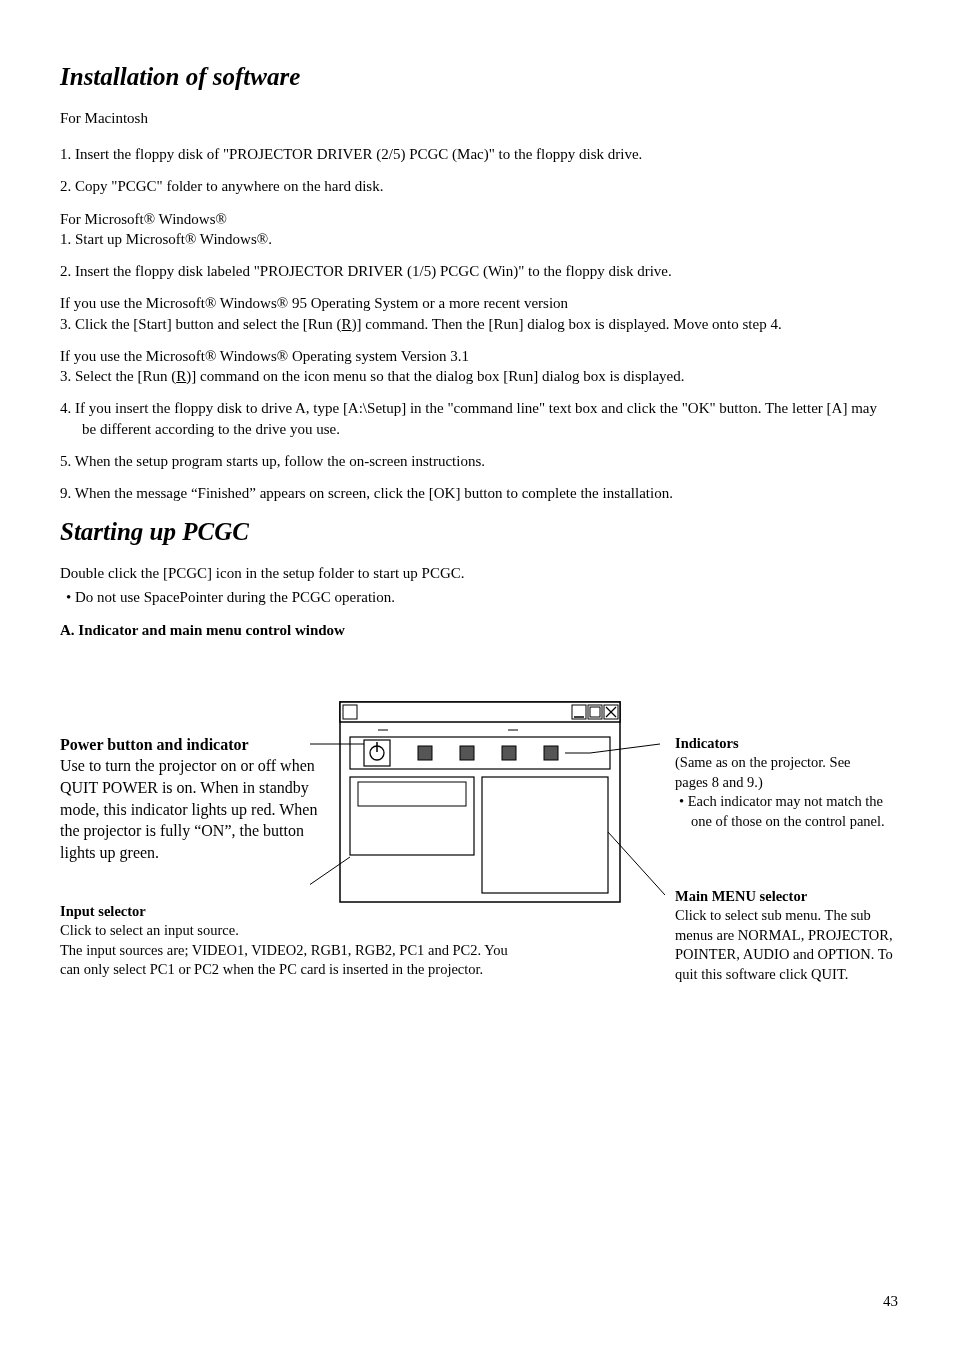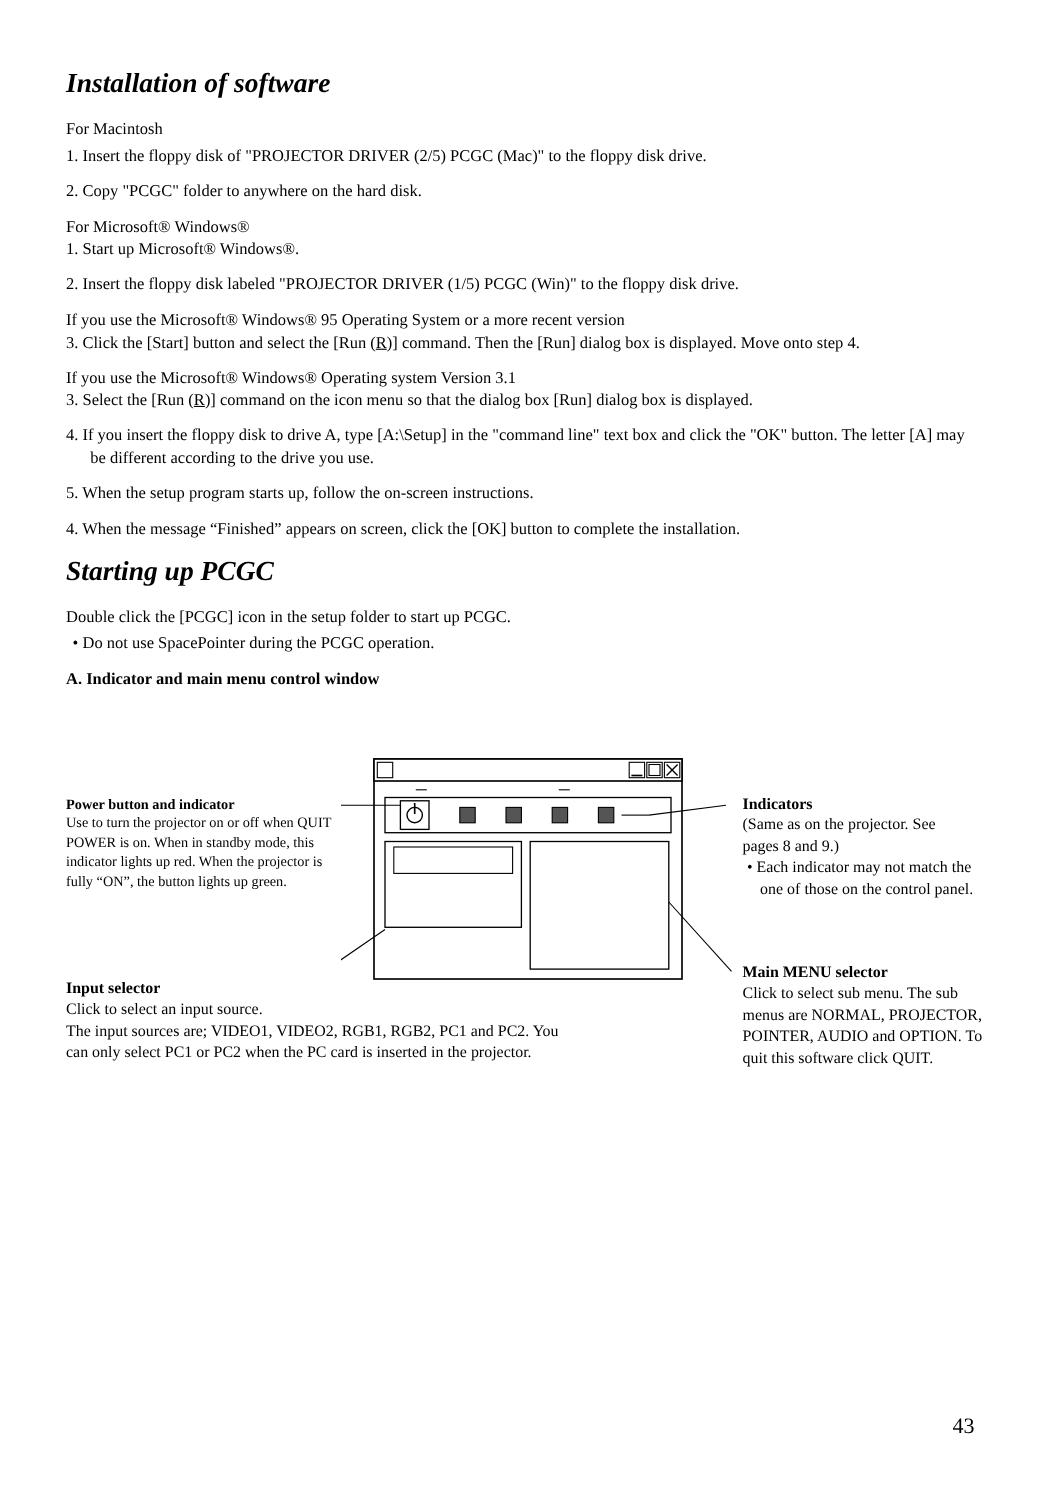--- a/index.html
+++ b/index.html
@@ -38,21 +38,21 @@
     position: relative;
     width: 100%;
     height: 420px;
     margin-top: 42px;
   }
   .diagram-left {
     position: absolute;
     left: 0;
     top: 52px;
     width: 260px;
-    font-size: 13px;
+    font-size: 16px;
   }
   .diagram-left-lower {
     position: absolute;
     left: 0;
     top: 220px;
     width: 470px;
     font-size: 14.5px;
   }
   .diagram-right {
     position: absolute;
@@ -71,58 +71,58 @@
   .diagram-svg {
     position: absolute;
     left: 250px;
     top: 0;
     width: 360px;
     height: 280px;
   }
   .pagenum {
     position: fixed;
     bottom: 40px;
-    right: 68px;
-    font-size: 20px;
+    right: 56px;
+    font-size: 15px;
   }
   u { text-decoration: underline; }
   .lbl {
     font-weight: bold;
   }
   .rbul {
     text-indent: -12px;
     padding-left: 16px;
   }
 </style>
 </head>
 <body>
 
 <h2>Installation of software</h2>
 
-<p style="margin-bottom:4px">For Macintosh</p>
+<p style="margin-bottom:16px">For Macintosh</p>
 <p class="numbered">1.   Insert the floppy disk of "PROJECTOR DRIVER (2/5) PCGC (Mac)" to the floppy disk drive.</p>
 <p class="numbered">2.   Copy "PCGC" folder to anywhere on the hard disk.</p>
 
 <p style="margin-bottom:0">For Microsoft® Windows®</p>
 <p class="numbered">1.   Start up Microsoft® Windows®.</p>
 <p class="numbered">2.   Insert the floppy disk labeled "PROJECTOR DRIVER (1/5) PCGC (Win)" to the floppy disk drive.</p>
 
 <p style="margin-bottom:0">If  you use the Microsoft® Windows® 95 Operating System or a more recent version</p>
 <p class="numbered">
   <span>3.  Click the [Start] button and select the [Run (</span><u>R</u><span>)] command. Then the  [Run] dialog box is displayed. Move onto step 4.</span>
 </p>
 
 <p style="margin-bottom:0">If  you use the Microsoft® Windows® Operating system Version 3.1</p>
 <p class="numbered">
   <span>3.  Select the [Run (</span><u>R</u><span>)] command on the icon menu so that the dialog box [Run] dialog box is displayed.</span>
 </p>
 
 <p class="numbered">4.  If you insert the floppy disk to drive A, type [A:\Setup] in the "command line" text box and click the "OK" button. The letter [A] may be different according to the drive you use.</p>
 <p class="numbered">5.   When the setup program starts up, follow the on-screen instructions.</p>
-<p class="numbered">4.   When the message “Finished” appears on screen, click the [OK] button to complete the installation.</p>
+<p class="numbered">9.   When the message “Finished” appears on screen, click the [OK] button to complete the installation.</p>
 
 <h2 style="margin-top:12px">Starting up PCGC</h2>
 <p style="margin-bottom:4px">Double click the [PCGC] icon in the setup folder to start up PCGC.</p>
 <p class="bullet">•  Do not use SpacePointer during the PCGC operation.</p>
 
 <p class="bold">A. Indicator and main menu control window</p>
 
 <div class="diagram-wrap">
 
   <div class="diagram-left">

